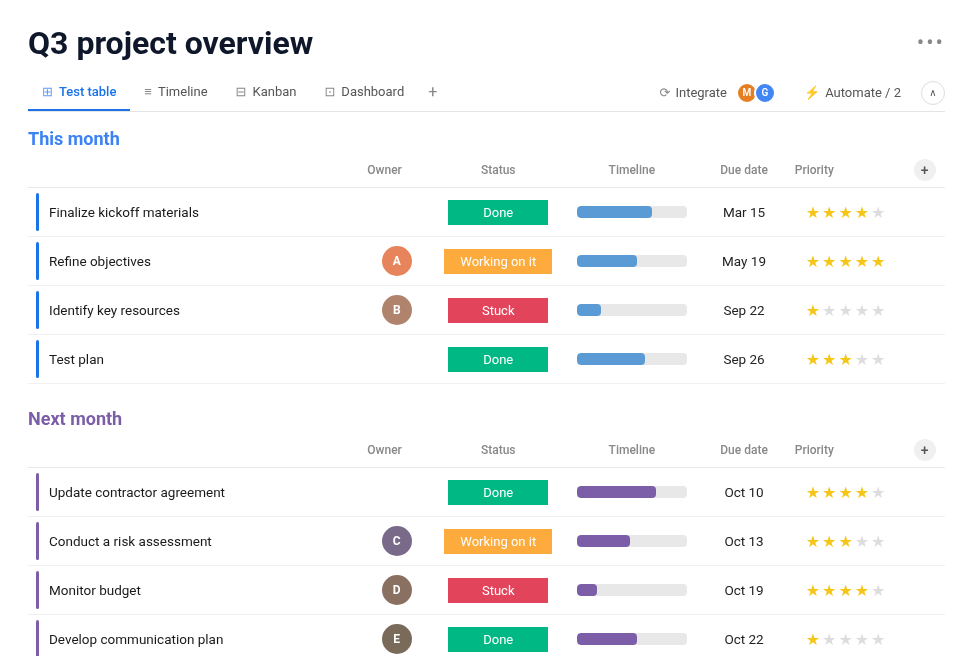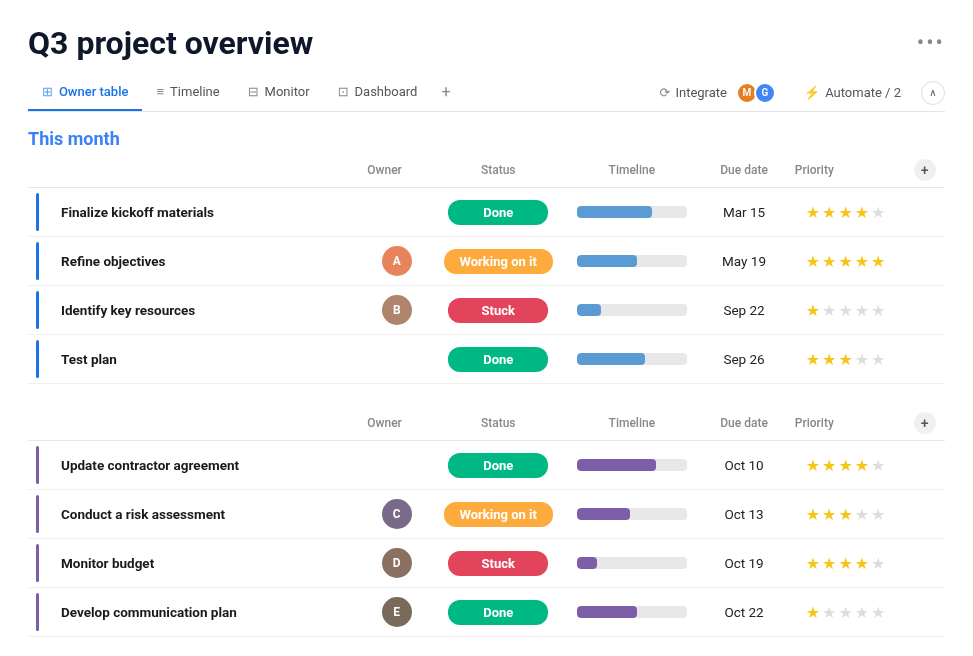--- a/index.html
+++ b/index.html
@@ -166,22 +166,21 @@
       padding: 5px 8px;
       border-bottom: 1px solid #f0f0f0;
       font-size: 13.5px;
       color: #222;
       vertical-align: middle;
     }
 
     .task-cell {
       display: flex;
       align-items: center;
-      gap: 12px;
-      font-weight: bold;
+      gap: 0;
     }
     .task-border {
       width: 3px;
       height: 38px;
       border-radius: 2px;
       margin-right: 10px;
       flex-shrink: 0;
     }
     .task-border.blue { background: #1a73e8; }
     .task-border.purple { background: #7b5ea7; }
@@ -204,23 +203,23 @@
       font-size: 12px;
       font-weight: 700;
       color: #fff;
     }
 
     
     .status-cell { text-align: center; }
     .status-badge {
       display: inline-block;
       padding: 5px 16px;
-      border-radius: 12px;
+      border-radius: 0;
       font-size: 13px;
-      font-weight: 700;
+      font-weight: 400;
       color: #fff;
       min-width: 100px;
       text-align: center;
     }
     .status-done { background: #00b884; }
     .status-working { background: #fdab3d; }
     .status-stuck { background: #e2445c; }
 
     
     .timeline-cell { text-align: center; }
@@ -271,29 +270,29 @@
 
   <div class="page-header">
     <h1 class="page-title">Q3 project overview</h1>
     <div class="more-btn">•••</div>
   </div>
 
   <div class="tabs">
     <div class="tab-group">
       <div class="tab active">
         <span class="tab-icon">⊞</span>
-        <span>Owner table</span>
+        <span>Test table</span>
       </div>
       <div class="tab">
         <span class="tab-icon">≡</span>
         <span>Timeline</span>
       </div>
       <div class="tab">
         <span class="tab-icon">⊟</span>
-        <span>Monitor</span>
+        <span>Kanban</span>
       </div>
       <div class="tab">
         <span class="tab-icon">⊡</span>
         <span>Dashboard</span>
       </div>
       <div class="tab-add">+</div>
     </div>
     <div class="tab-actions">
       <div class="tab-action">
         <span style="font-size:13px;color:#888;">⟳</span>
@@ -442,20 +441,23 @@
                   <span class="star star-empty">★</span>
                   <span class="star star-empty">★</span>
                 </div>
       </td>
       <td></td>
     </tr>
           </tbody>
         </table>
       </div>
       <div class="section">
+        <div class="section-header-row">
+          <h2 class="section-title purple">Next month</h2>
+        </div>
         <table class="table">
           <thead>
     <tr class="table-header-row">
       <th class="th-task"></th>
       <th class="th-owner">Owner</th>
       <th class="th-status">Status</th>
       <th class="th-timeline">Timeline</th>
       <th class="th-due">Due date</th>
       <th class="th-priority">Priority</th>
       <th class="th-add">

